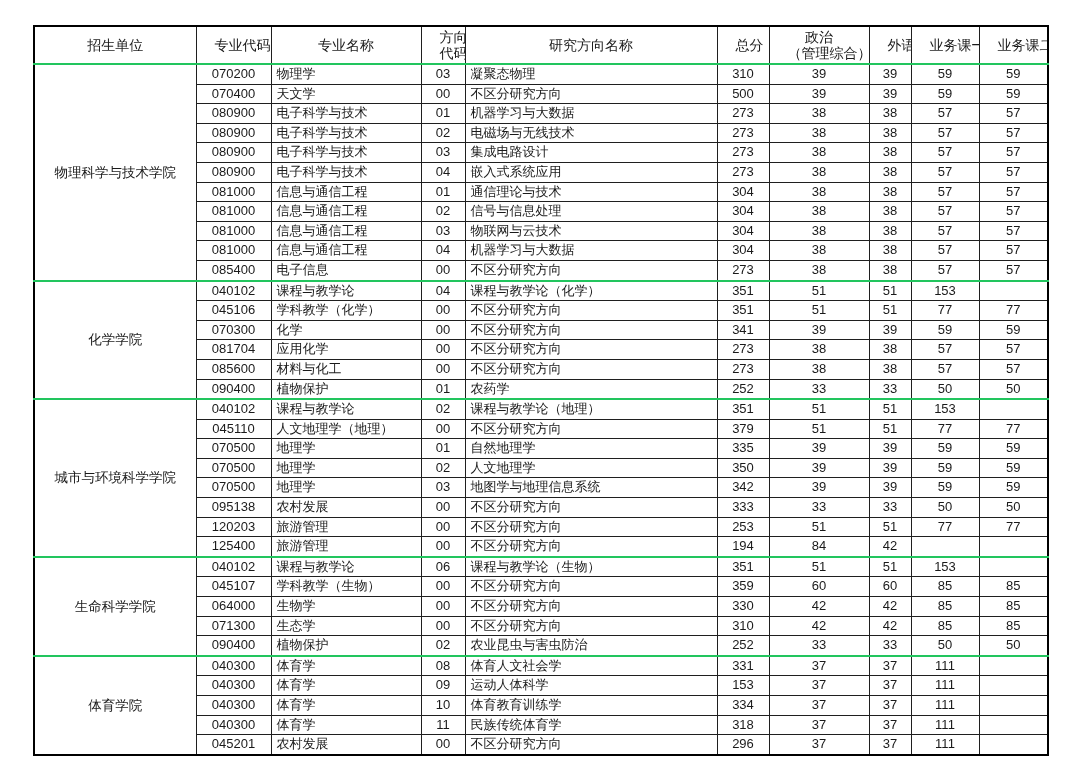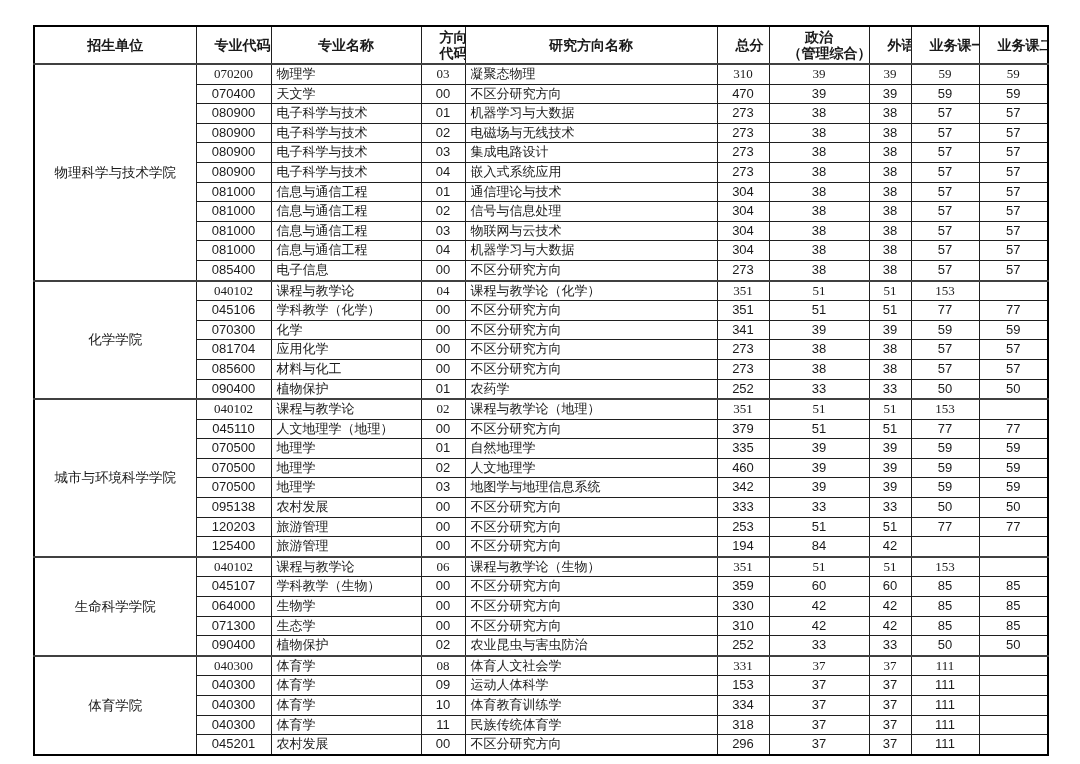--- a/index.html
+++ b/index.html
@@ -26,39 +26,39 @@
     border: 1px solid #1f1f1f;
     padding: 0 2px;
     text-align: center;
     vertical-align: middle;
     white-space: nowrap;
     overflow: hidden;
     color: #1a1a1a;
   }
   thead th {
     height: 34px;
-    font-weight: bold;
+    font-weight: normal;
     font-size: 14px;
     line-height: 16px;
     padding: 1px 18px;
   }
   tbody td {
     height: 18.6px;
     line-height: 18.6px;
   }
   td.c-major, td.c-topic {
     text-align: left;
     padding-left: 5px;
   }
   td.college-cell {
     font-size: 13.5px;
     white-space: normal;
     line-height: 17px;
   }
-  tr.section-start td { border-top: 2px solid #404040; font-family: Liberation Serif, serif; }
+  tr.section-start td { border-top: 2px solid #22c55e; }
   
   col.w0 { width: 162px; }
   col.w1 { width: 75px; }
   col.w2 { width: 150px; }
   col.w3 { width: 44px; }
   col.w4 { width: 252px; }
   col.w5 { width: 52px; }
   col.w6 { width: 100px; }
   col.w7 { width: 42px; }
   col.w8 { width: 68px; }
@@ -128,21 +128,21 @@
           <td class="c-politics">39</td>
           <td class="c-foreign">39</td>
           <td class="c-course1">59</td>
           <td class="c-course2">59</td>
         </tr>
         <tr>
           <td class="c-code">070400</td>
           <td class="c-major">天文学</td>
           <td class="c-dir">00</td>
           <td class="c-topic">不区分研究方向</td>
-          <td class="c-total">470</td>
+          <td class="c-total">500</td>
           <td class="c-politics">39</td>
           <td class="c-foreign">39</td>
           <td class="c-course1">59</td>
           <td class="c-course2">59</td>
         </tr>
         <tr>
           <td class="c-code">080900</td>
           <td class="c-major">电子科学与技术</td>
           <td class="c-dir">01</td>
           <td class="c-topic">机器学习与大数据</td>
@@ -339,21 +339,21 @@
           <td class="c-politics">39</td>
           <td class="c-foreign">39</td>
           <td class="c-course1">59</td>
           <td class="c-course2">59</td>
         </tr>
         <tr>
           <td class="c-code">070500</td>
           <td class="c-major">地理学</td>
           <td class="c-dir">02</td>
           <td class="c-topic">人文地理学</td>
-          <td class="c-total">460</td>
+          <td class="c-total">350</td>
           <td class="c-politics">39</td>
           <td class="c-foreign">39</td>
           <td class="c-course1">59</td>
           <td class="c-course2">59</td>
         </tr>
         <tr>
           <td class="c-code">070500</td>
           <td class="c-major">地理学</td>
           <td class="c-dir">03</td>
           <td class="c-topic">地图学与地理信息系统</td>

